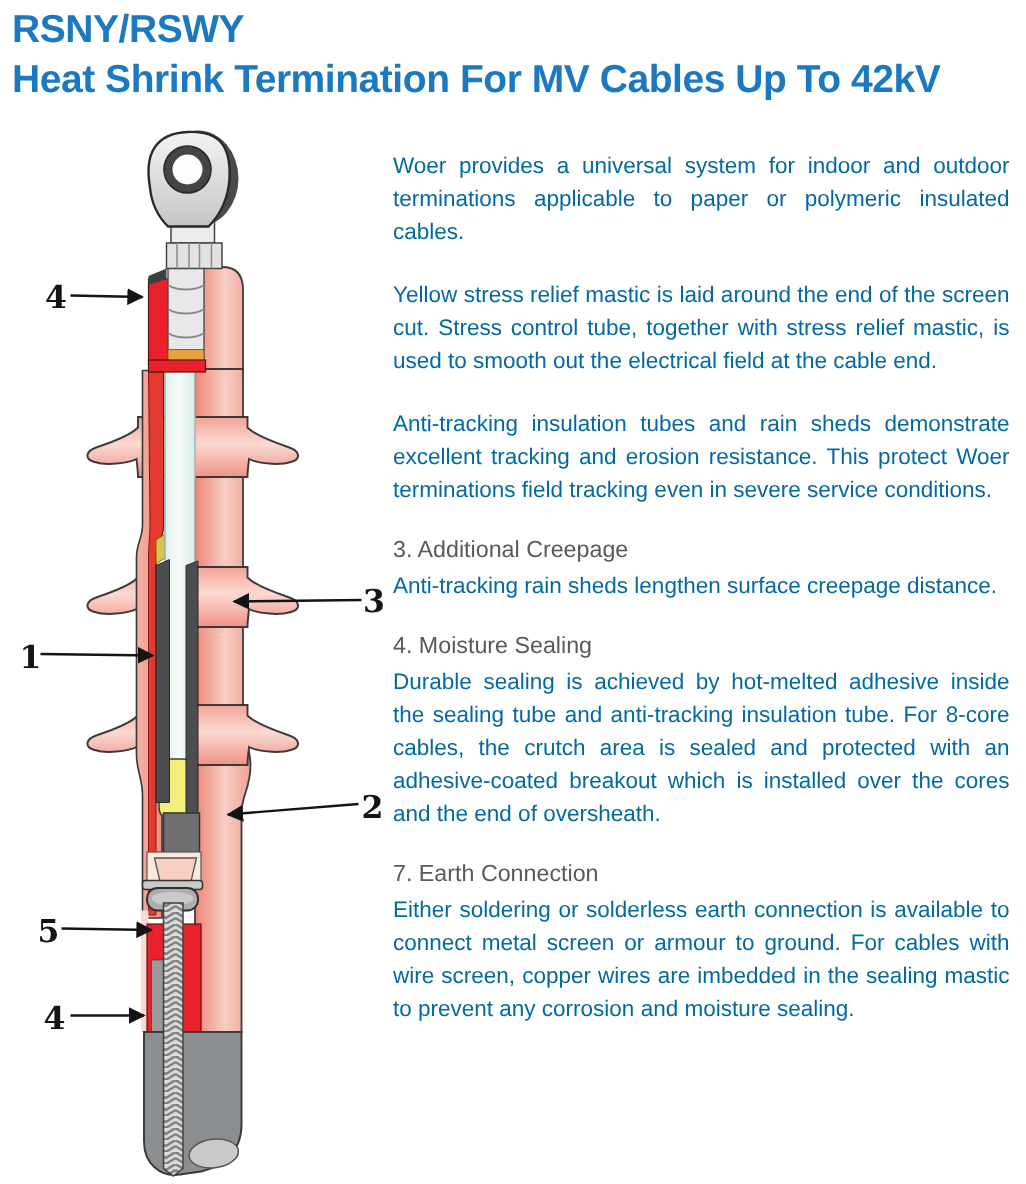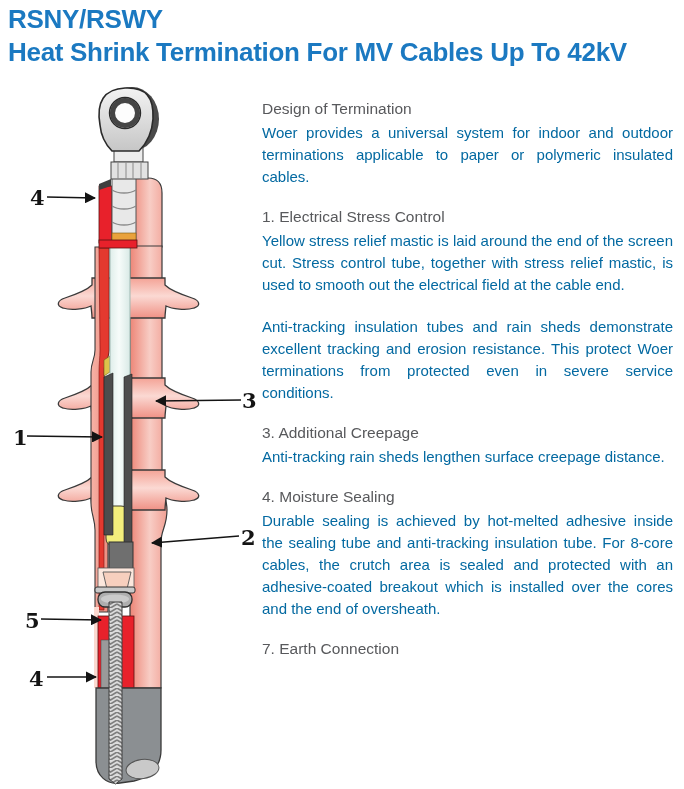--- a/index.html
+++ b/index.html
@@ -154,36 +154,35 @@
       <text class="lbl" x="13" y="445">1</text>
       <text class="lbl" x="25" y="628">5</text>
       <text class="lbl" x="29" y="686">4</text>
       <text class="lbl" x="242" y="408">3</text>
       <text class="lbl" x="241" y="545">2</text>
     </g>
   </svg>
 
   <div class="content">
     <div class="sec">
-      <h3>Design of Termination</h3>
       <p>Woer provides a universal system for indoor and outdoor terminations applicable to paper or polymeric insulated cables.</p>
     </div>
     <div class="sec">
-      <h3>1. Electrical Stress Control</h3>
       <p>Yellow stress relief mastic is laid around the end of the screen cut. Stress control tube, together with stress relief mastic, is used to smooth out the electrical field at the cable end.</p>
     </div>
     <div class="sec">
-      <p>Anti-tracking insulation tubes and rain sheds demonstrate excellent tracking and erosion resistance.  This protect  Woer terminations from protected even in severe service conditions.</p>
+      <p>Anti-tracking insulation tubes and rain sheds demonstrate excellent tracking and erosion resistance.  This protect  Woer terminations field tracking even in severe service conditions.</p>
     </div>
     <div class="sec">
       <h3>3. Additional Creepage</h3>
       <p>Anti-tracking rain sheds lengthen surface creepage distance.</p>
     </div>
     <div class="sec">
       <h3>4. Moisture Sealing</h3>
       <p>Durable sealing is achieved by hot-melted adhesive  inside the sealing tube and anti-tracking insulation tube. For 8-core cables, the crutch area is sealed and protected with an adhesive-coated breakout which is installed over the cores and the end of oversheath.</p>
     </div>
     <div class="sec">
       <h3>7. Earth Connection</h3>
+      <p>Either  soldering or solderless earth connection is available to connect metal screen or armour to ground. For cables with wire screen, copper wires are imbedded in the sealing mastic to prevent any corrosion and moisture sealing.</p>
     </div>
   </div>
 
 </div>
 
 </body></html>

